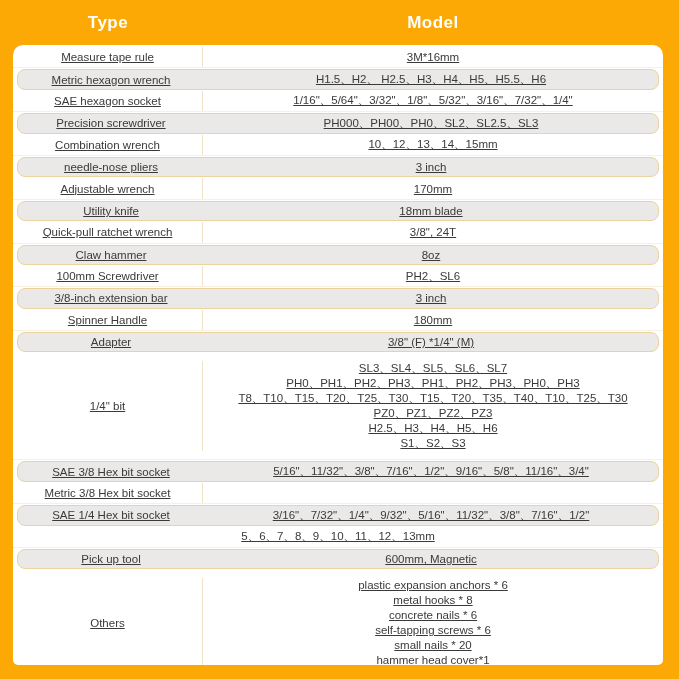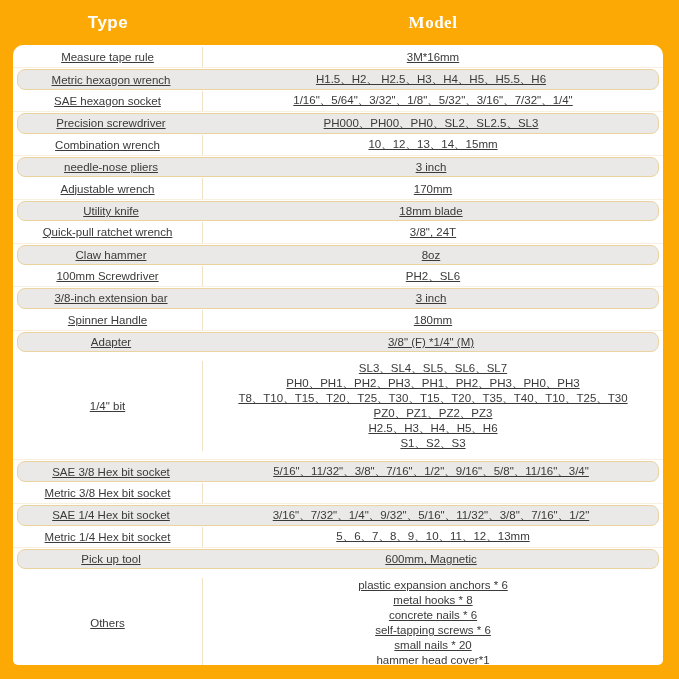--- a/index.html
+++ b/index.html
@@ -19,21 +19,21 @@
     padding-right: 16px;
   }
   .header-cell {
     color: #FFFFFF;
     font-size: 17px;
     font-weight: bold;
     letter-spacing: 0.5px;
     text-align: center;
   }
   .header-cell.type { width: 190px; }
-  .header-cell.model { flex: 1; font-family: Liberation Serif, serif; }
+  .header-cell.model { flex: 1; }
   .panel {
     position: absolute;
     left: 13px;
     right: 16px;
     top: 45px;
     bottom: 14px;
     background: #FFFFFF;
     border-radius: 10px 10px 5px 5px;
     padding-top: 2px;
     overflow: hidden;
@@ -149,21 +149,20 @@
         <div class="cell model-cell">5/16"、11/32"、3/8"、7/16"、1/2"、9/16"、5/8"、11/16"、3/4"</div>
       </div>
       <div class="row">
         <div class="cell type-cell">Metric 3/8 Hex bit socket</div>
       </div>
       <div class="row shaded">
         <div class="cell type-cell">SAE 1/4 Hex bit socket</div>
         <div class="cell model-cell">3/16"、7/32"、1/4"、9/32"、5/16"、11/32"、3/8"、7/16"、1/2"</div>
       </div>
       <div class="row">
-        <div class="cell type-cell">Metric 1/4 Hex bit socket</div>
         <div class="cell model-cell">5、6、7、8、9、10、11、12、13mm</div>
       </div>
       <div class="row shaded">
         <div class="cell type-cell">Pick up tool</div>
         <div class="cell model-cell">600mm, Magnetic</div>
       </div>
       <div class="row multi">
         <div class="cell type-cell">Others</div>
         <div class="cell model-cell">
           <div class="model-line">plastic expansion anchors * 6</div>

